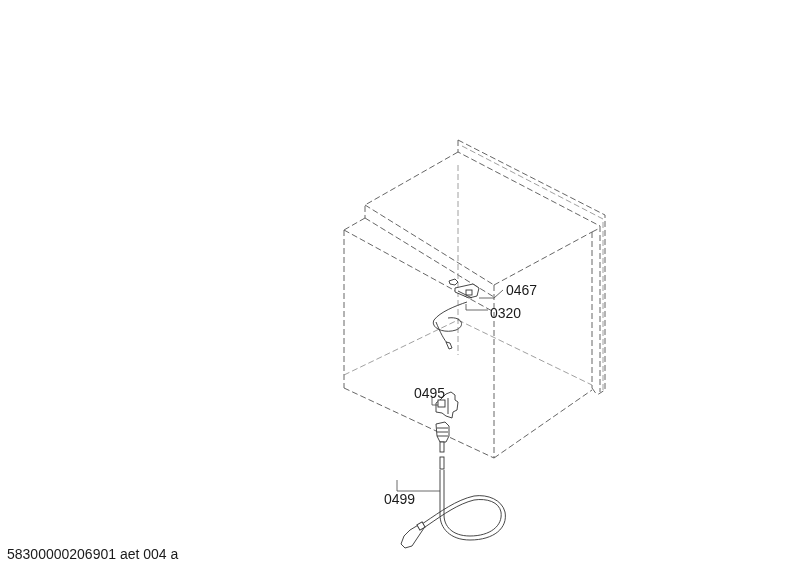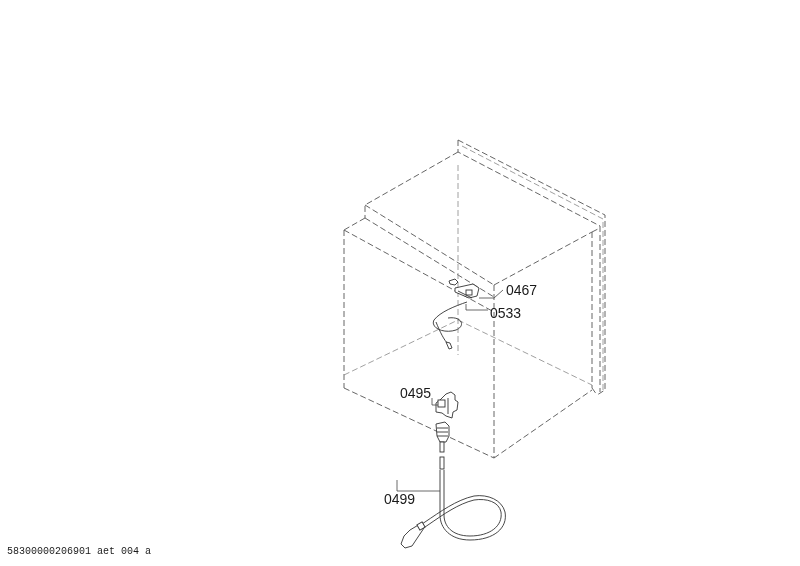--- a/index.html
+++ b/index.html
@@ -1,19 +1,19 @@
 <!DOCTYPE html>
 <html><head>
   <meta charset="utf-8">
   <style>
     html, body { margin: 0; padding: 0; background: #ffffff; }
     body { width: 800px; height: 566px; position: relative; overflow: hidden; font-family: "Liberation Sans", sans-serif; }
     #diagram { position: absolute; left: 0; top: 0; width: 800px; height: 566px; }
     .label { position: absolute; font-size: 14px; color: #1a1a1a; font-family: "Liberation Sans", sans-serif; line-height: 1; white-space: nowrap; }
-    .footer { position: absolute; left: 7px; top: 546px; font-size: 10px; color: #1a1a1a; font-family: Liberation Mono, monospace; white-space: nowrap; }
+    .footer { position: absolute; left: 7px; top: 546px; font-size: 14px; color: #1a1a1a; font-family: Liberation Sans, sans-serif; white-space: nowrap; }
     .dash { fill: none; stroke: #555; stroke-width: 0.9; stroke-dasharray: 6 3; }
     .dash-light { fill: none; stroke: #888; stroke-width: 0.8; stroke-dasharray: 6 3; }
     .solid { fill: none; stroke: #333; stroke-width: 0.9; }
     .leader { fill: none; stroke: #444; stroke-width: 0.8; }
     .part { fill: #fff; stroke: #333; stroke-width: 0.9; }
   </style>
 </head>
 <body>
 
 <svg id="diagram" viewBox="0 0 800 566" xmlns="http://www.w3.org/2000/svg">
@@ -80,17 +80,17 @@
     <rect class="part" x="418" y="523" width="6" height="6" transform="rotate(-30 421 526)"></rect>
   </g>
 
   <polyline class="leader" points="479,298 494,298 503,290"></polyline>
   <polyline class="leader" points="466,304 466,310 488,310"></polyline>
   <polyline class="leader" points="432,398 432,405 438,405"></polyline>
   <polyline class="leader" points="397,480 397,491 440,491"></polyline>
 </svg>
 
 <span class="label" style="left:506px; top:283px;">0467</span>
-<span class="label" style="left:490px; top:306px;">0533</span>
-<span class="label" style="left:400px; top:386px;">0495</span>
+<span class="label" style="left:490px; top:306px;">0320</span>
+<span class="label" style="left:414px; top:386px;">0495</span>
 <span class="label" style="left:384px; top:492px;">0499</span>
 
 <div class="footer">58300000206901 aet 004 a</div>
 
 </body></html>

